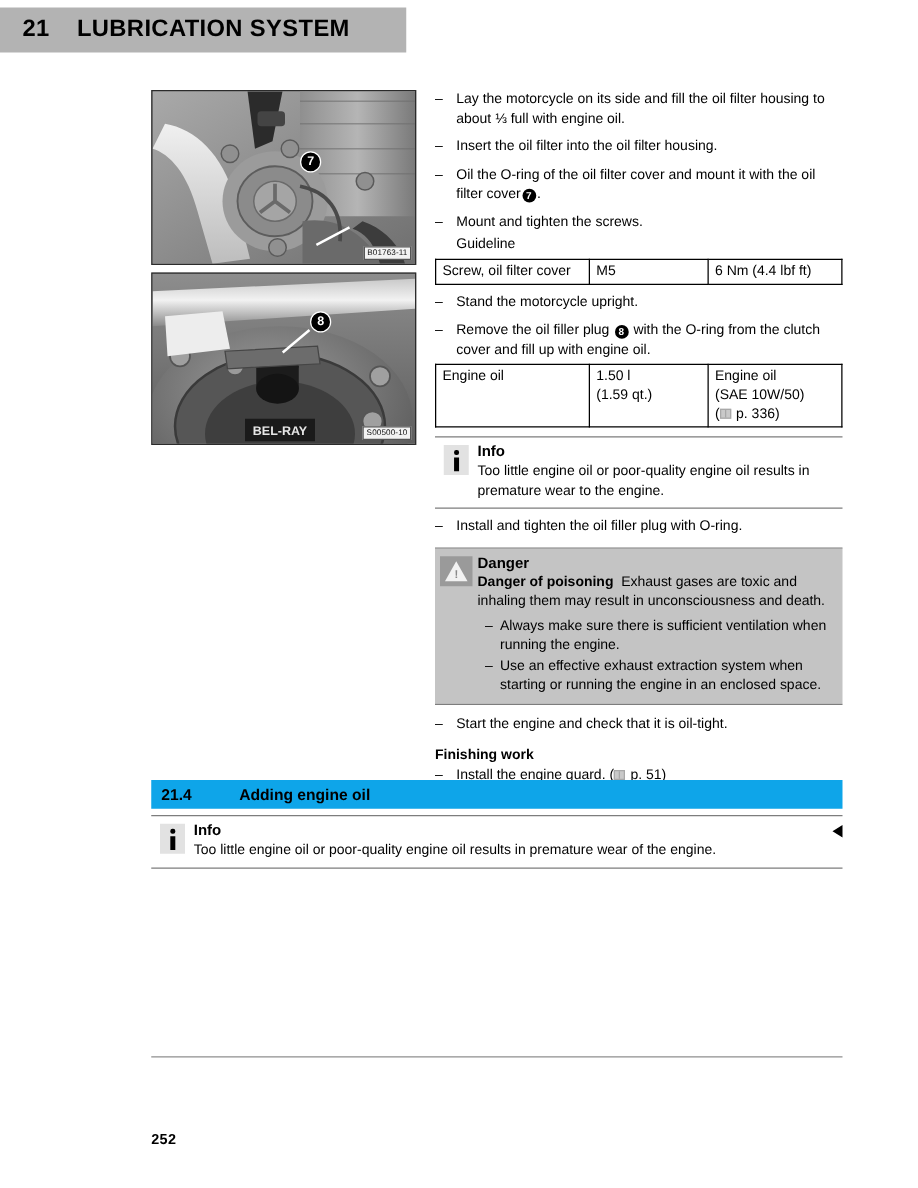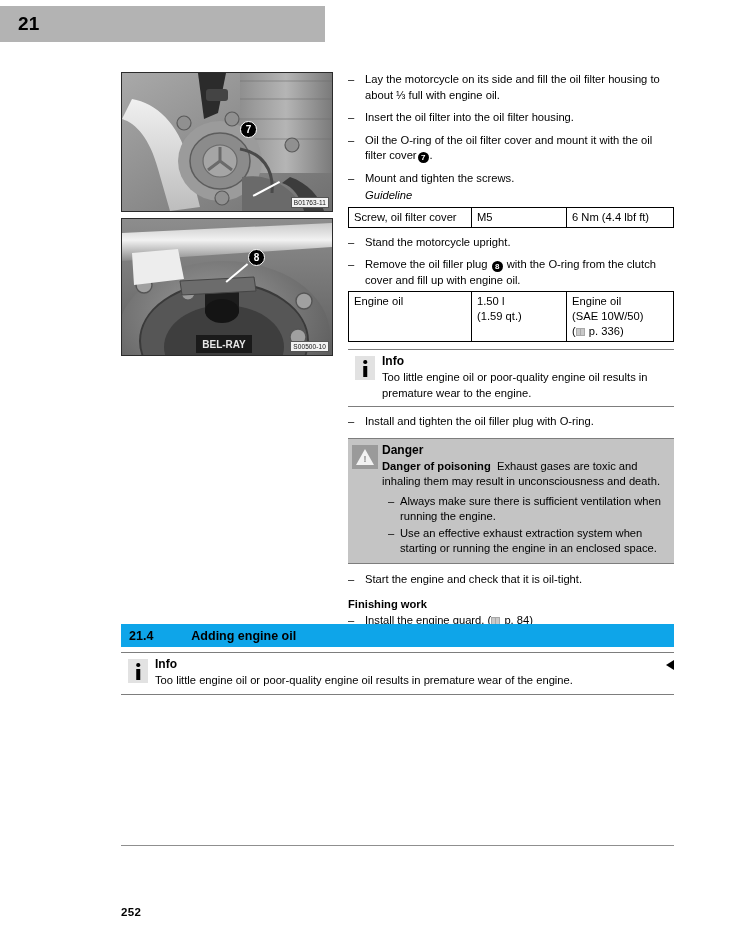--- a/index.html
+++ b/index.html
@@ -49,21 +49,21 @@
     display:flex;align-items:center;justify-content:center;
     border:1.5px solid #fff;box-sizing:content-box;
   }
   .leader{position:absolute;background:#fff;height:1.5px;transform-origin:0 50%;}
 
   
   .bullet-row{display:flex;font-size:11.2px;line-height:15.5px;margin-bottom:7px;}
   .dash{width:17px;flex:0 0 17px;}
   .btext{flex:1;}
   .plain{font-size:11.2px;line-height:15.5px;}
-  .indent{margin-left:17px;font-style:italic;}
+  .indent{margin-left:17px;}
   .bold{font-weight:bold;}
 
   .num-badge{
     display:inline-flex;align-items:center;justify-content:center;
     width:11px;height:11px;border-radius:50%;background:#000;color:#fff;
     font-size:8px;font-weight:bold;vertical-align:-1px;margin:0 1px;
   }
   .ref-icon{
     display:inline-block;width:9px;height:8px;background:#c9c9c9;
     border:1px solid #a8a8a8;box-sizing:border-box;vertical-align:-1px;
@@ -155,20 +155,21 @@
     font-size:11.5px;font-weight:bold;letter-spacing:.3px;
   }
 </style>
 </head>
 <body>
 
 <div class="page">
 
   <div class="chapter-band">
     <span class="chapter-num">21</span>
+    <span class="chapter-title">LUBRICATION SYSTEM</span>
   </div>
 
   <div class="col-left">
 
     <div class="figure fig1">
       <svg width="210" height="138" viewBox="0 0 210 138" preserveAspectRatio="none">
         <defs>
           <linearGradient id="g1" x1="0" y1="0" x2="1" y2="1">
             <stop offset="0" stop-color="#a9a9a9"></stop>
               <stop offset="1" stop-color="#6f6f6f"></stop>
@@ -375,21 +376,21 @@
 
     <div class="bullet-row" style="margin-top:8px;margin-bottom:10px;">
       <span class="dash">–</span>
       <span class="btext">Start the engine and check that it is oil-tight.</span>
     </div>
 
     <div class="plain bold">Finishing work</div>
 
     <div class="bullet-row" style="margin-bottom:3px;">
       <span class="dash">–</span>
-      <span class="btext"><span>Install the engine guard. (</span><span class="ref-icon"></span> <span>p. 84)</span></span>
+      <span class="btext"><span>Install the engine guard. (</span><span class="ref-icon"></span> <span>p. 51)</span></span>
     </div>
 
     <div class="bullet-row">
       <span class="dash">–</span>
       <span class="btext"><span>Check the engine oil level. (</span><span class="ref-icon"></span> <span>p. 249)</span></span>
     </div>
 
     <div style="position:relative;height:18px;">
       <div class="marker-tri" style="top:6px;"></div>
     </div>

